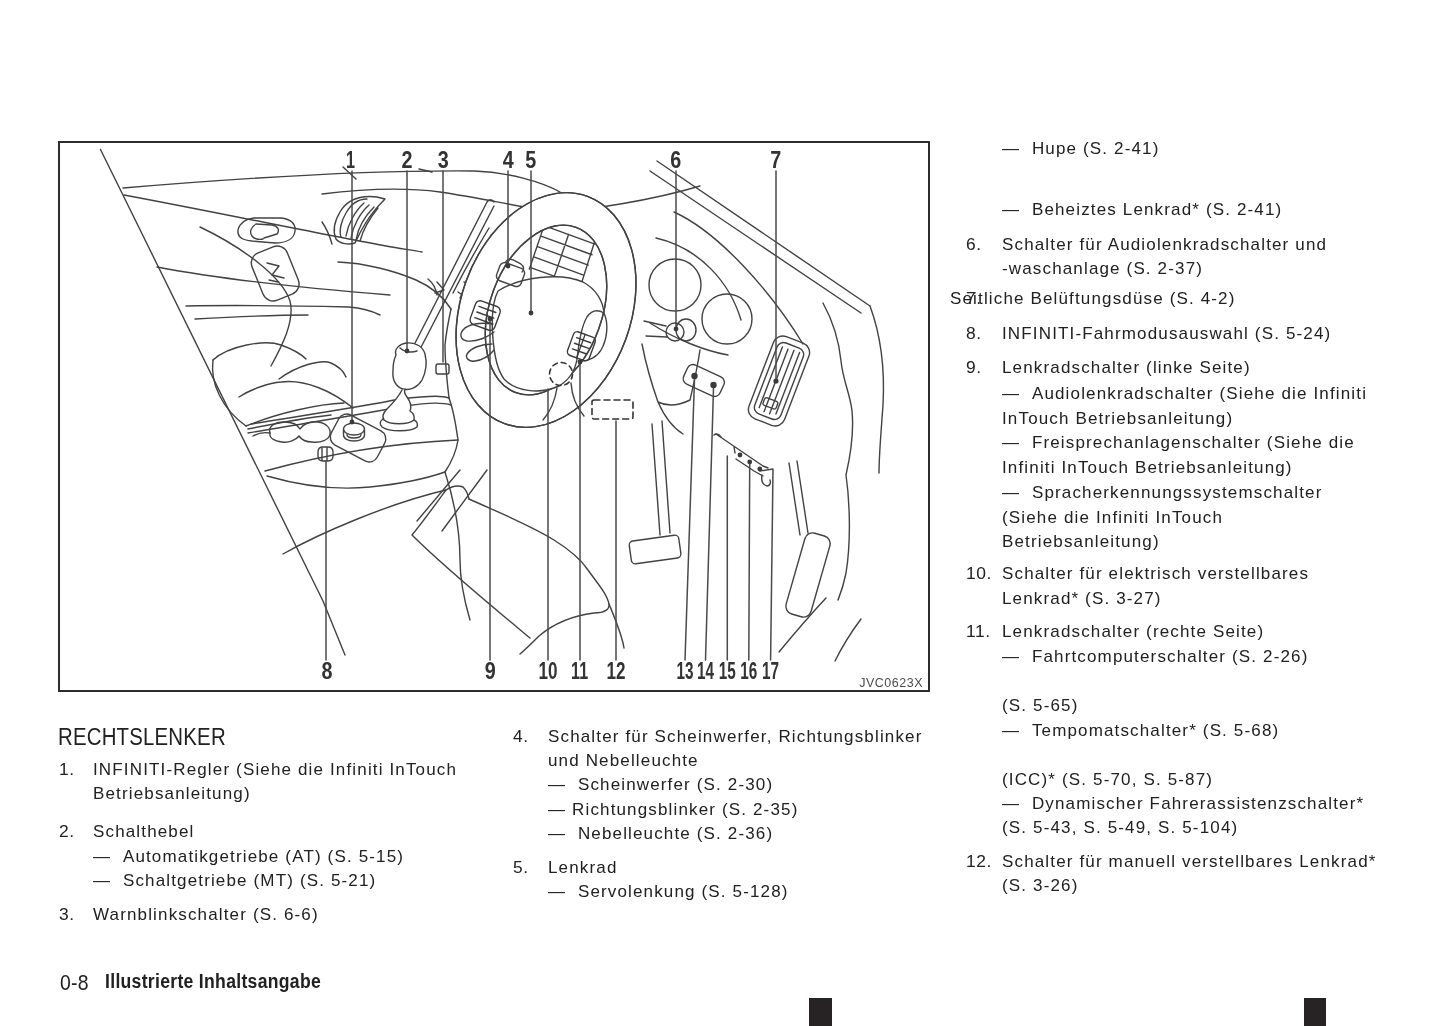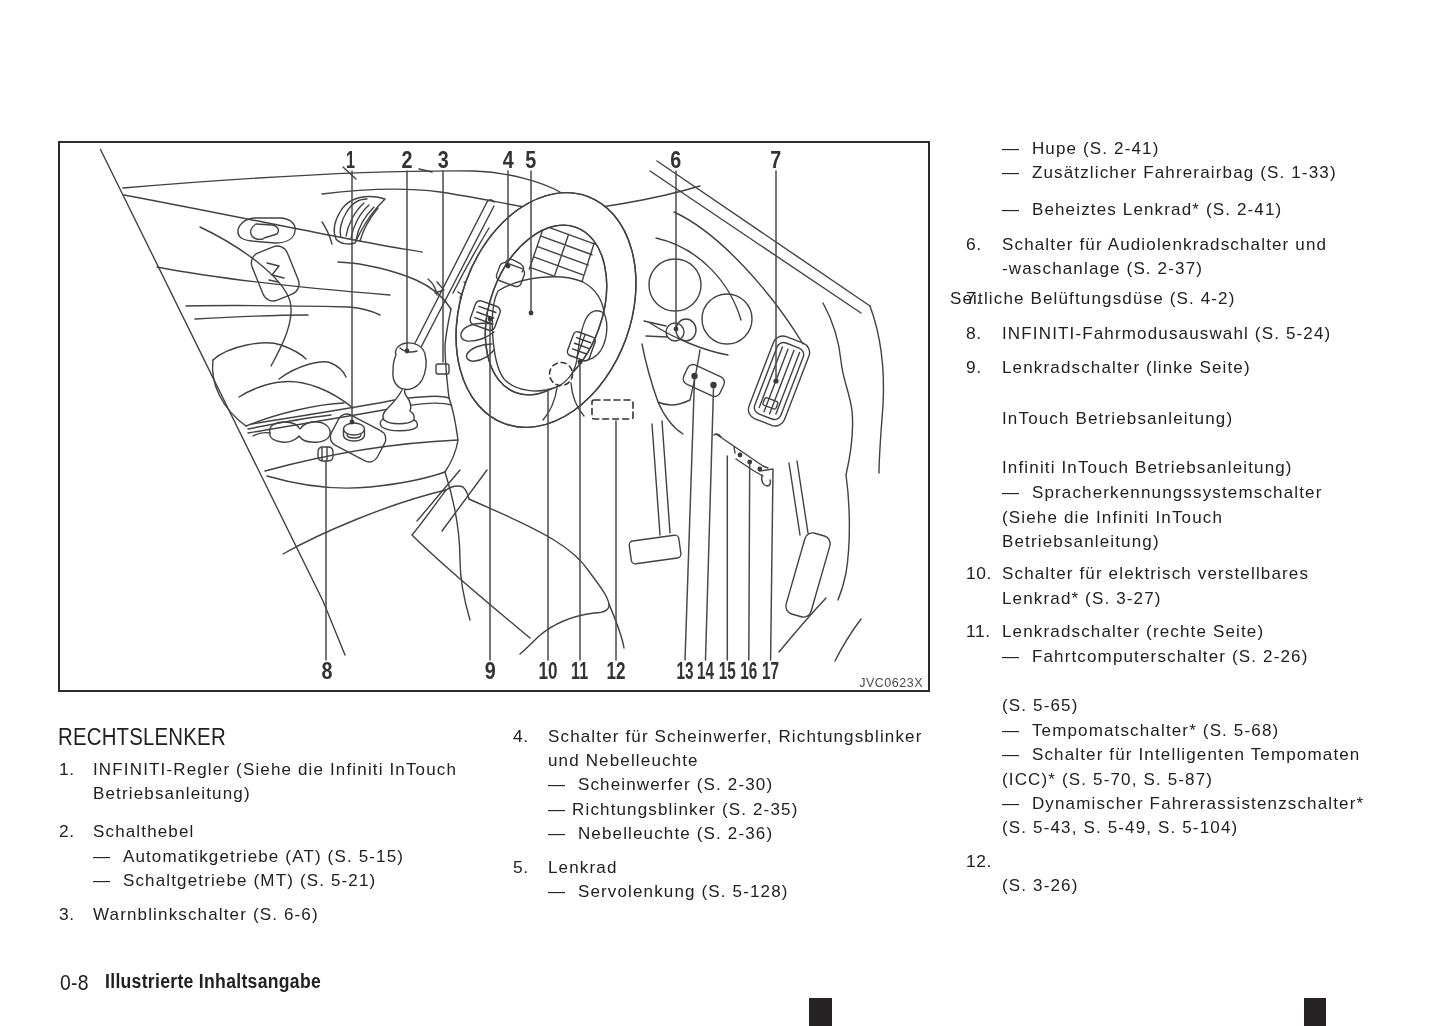--- a/index.html
+++ b/index.html
@@ -304,56 +304,57 @@
 <div class="ln" style="left:548px;top:751.9px;">und Nebelleuchte</div>
 <div class="ln" style="left:548px;top:776.4px;">—&nbsp;&nbsp;Scheinwerfer (S. 2-30)</div>
 <div class="ln" style="left:548px;top:801px;">—&nbsp;Richtungsblinker (S. 2-35)</div>
 <div class="ln" style="left:548px;top:825.1px;">—&nbsp;&nbsp;Nebelleuchte (S. 2-36)</div>
 
 <div class="num" style="left:513px;top:859.2px;">5.</div>
 <div class="ln" style="left:548px;top:859.2px;">Lenkrad</div>
 <div class="ln" style="left:548px;top:882.8px;">—&nbsp;&nbsp;Servolenkung (S. 5-128)</div>
 
 <div class="ln" style="left:1002px;top:139.7px;">—&nbsp;&nbsp;Hupe (S. 2-41)</div>
-<div class="ln" style="left:1002px;top:163.6px;">—&nbsp;&nbsp;Zusätzlicher Fahrerairbag (S. 1-33)</div>
 <div class="ln" style="left:1002px;top:201px;">—&nbsp;&nbsp;Beheiztes Lenkrad* (S. 2-41)</div>
 
 <div class="num" style="left:966px;top:235.9px;">6.</div>
 <div class="ln" style="left:1002px;top:235.9px;">Schalter für Audiolenkradschalter und</div>
 <div class="ln" style="left:1002px;top:259.8px;">-waschanlage (S. 2-37)</div>
 
 <div class="num" style="left:966px;top:290.3px;">7.</div>
 <div class="ln" style="left:950px;top:290.3px;">Seitliche Belüftungsdüse (S. 4-2)</div>
 
 <div class="num" style="left:966px;top:324.5px;">8.</div>
 <div class="ln" style="left:1002px;top:324.5px;">INFINITI-Fahrmodusauswahl (S. 5-24)</div>
 
 <div class="num" style="left:966px;top:359px;">9.</div>
 <div class="ln" style="left:1002px;top:359px;">Lenkradschalter (linke Seite)</div>
+<div class="ln" style="left:1002px;top:384.5px;">—&nbsp;&nbsp;Audiolenkradschalter (Siehe die Infiniti</div>
 <div class="ln" style="left:1002px;top:409.5px;">InTouch Betriebsanleitung)</div>
+<div class="ln" style="left:1002px;top:434px;">—&nbsp;&nbsp;Freisprechanlagenschalter (Siehe die</div>
 <div class="ln" style="left:1002px;top:459px;">Infiniti InTouch Betriebsanleitung)</div>
 <div class="ln" style="left:1002px;top:484px;">—&nbsp;&nbsp;Spracherkennungssystemschalter</div>
 <div class="ln" style="left:1002px;top:508.5px;">(Siehe die Infiniti InTouch</div>
 <div class="ln" style="left:1002px;top:533px;">Betriebsanleitung)</div>
 
 <div class="num" style="left:966px;top:565.3px;">10.</div>
 <div class="ln" style="left:1002px;top:565.3px;">Schalter für elektrisch verstellbares</div>
 <div class="ln" style="left:1002px;top:590px;">Lenkrad* (S. 3-27)</div>
 
 <div class="num" style="left:966px;top:623.4px;">11.</div>
 <div class="ln" style="left:1002px;top:623.4px;">Lenkradschalter (rechte Seite)</div>
 <div class="ln" style="left:1002px;top:648px;">—&nbsp;&nbsp;Fahrtcomputerschalter (S. 2-26)</div>
 <div class="ln" style="left:1002px;top:697.1px;">(S. 5-65)</div>
 <div class="ln" style="left:1002px;top:721.6px;">—&nbsp;&nbsp;Tempomatschalter* (S. 5-68)</div>
-<div class="ln" style="left:1002px;top:746.1px;">—&nbsp;&nbsp;Schalter für Intelligenten Tempomaten</div>
 <div class="ln" style="left:1002px;top:770.6px;">(ICC)* (S. 5-70, S. 5-87)</div>
 <div class="ln" style="left:1002px;top:794.5px;">—&nbsp;&nbsp;Dynamischer Fahrerassistenzschalter*</div>
 <div class="ln" style="left:1002px;top:818.6px;">(S. 5-43, S. 5-49, S. 5-104)</div>
 
 <div class="num" style="left:966px;top:852.5px;">12.</div>
+<div class="ln" style="left:1002px;top:852.5px;">Schalter für manuell verstellbares Lenkrad*</div>
 <div class="ln" style="left:1002px;top:877px;">(S. 3-26)</div>
 
 <div class="ln" style="left:60px;top:971.8px;font-size:19.4px;letter-spacing:0.3px;transform:scaleY(1.1);transform-origin:0 0;">0-8</div>
 
 <div class="ln" style="left:105px;top:972.2px;font-size:17.6px;font-weight:bold;letter-spacing:0.3px;transform:scaleY(1.16);transform-origin:0 0;">Illustrierte Inhaltsangabe</div>
 
 <div class="tab" style="left:809px;top:998px;width:23px;height:28px;"></div>
 
 <div class="tab" style="left:1304px;top:998px;width:22px;height:28px;"></div>
 

